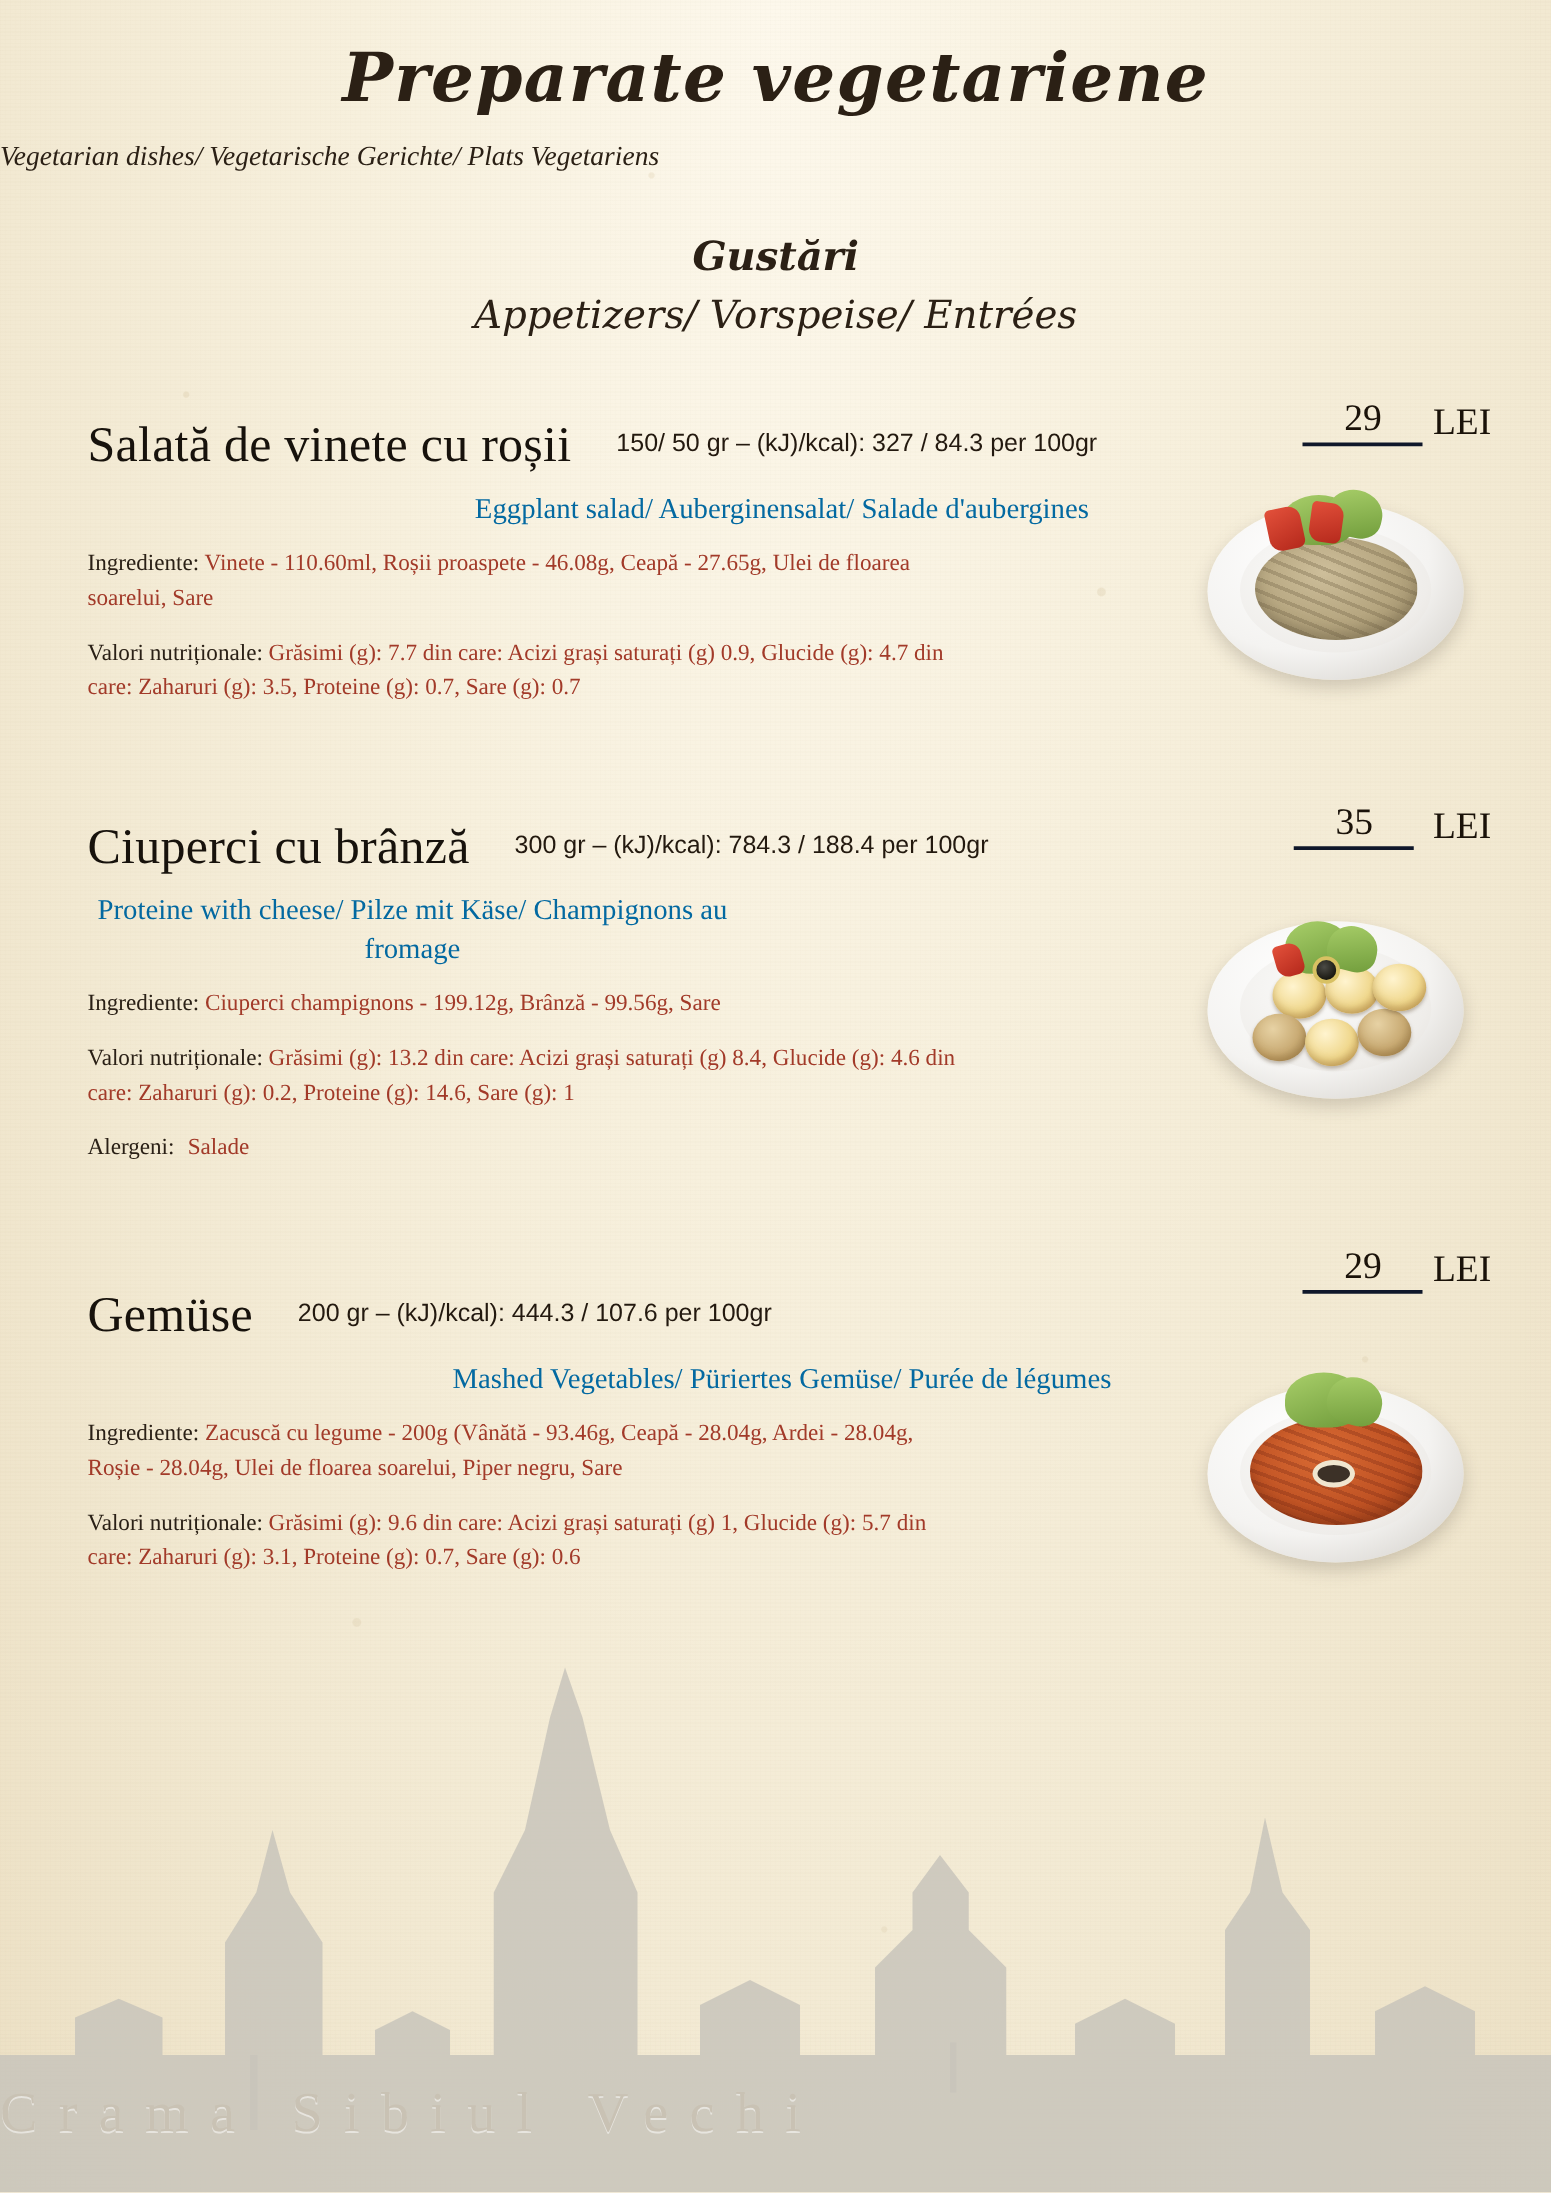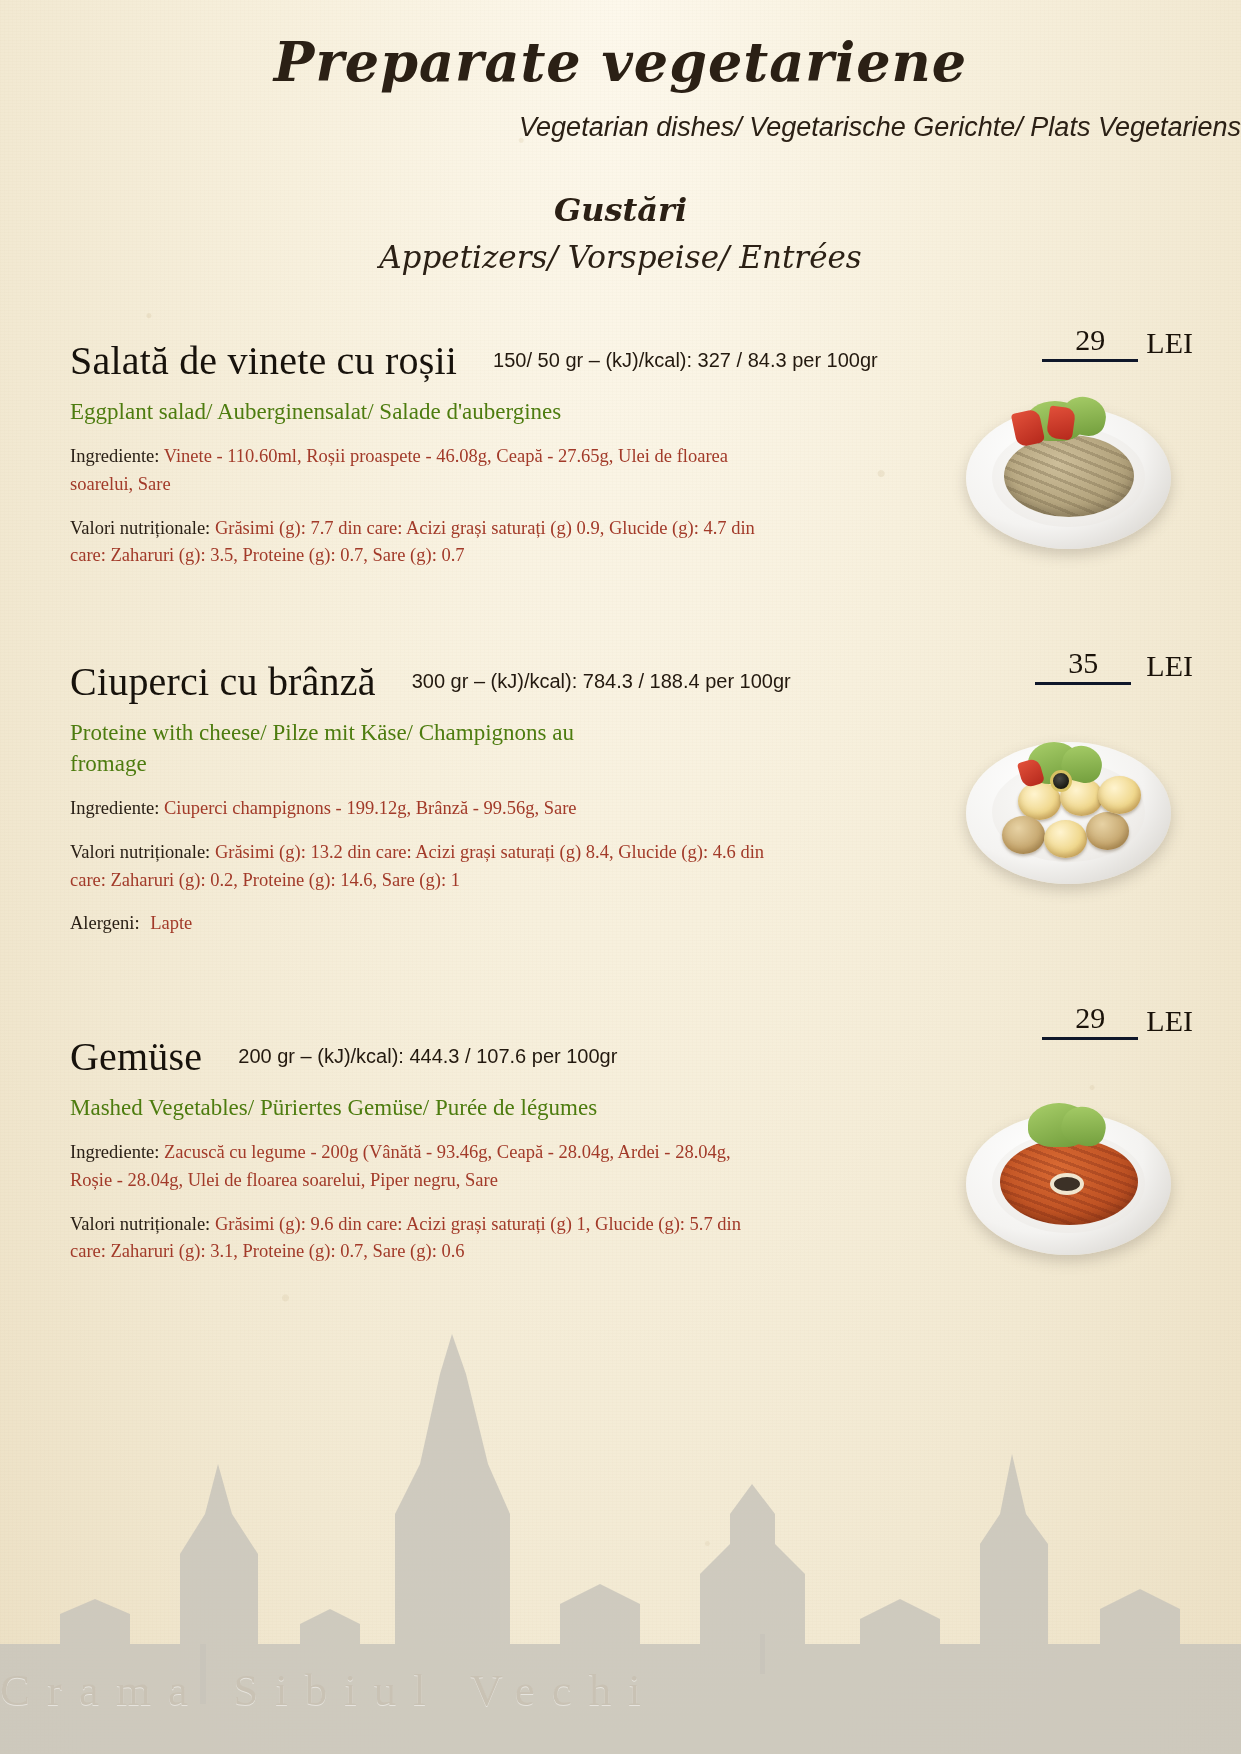--- a/index.html
+++ b/index.html
@@ -72,24 +72,24 @@
     text-align: center;
     font-family: "DejaVu Serif", serif;
     font-style: italic;
     font-weight: bold;
     font-size: 54px;
     color: #2b2015;
     margin-top: 30px;
     letter-spacing: 1px;
   }
   .page-subtitle {
-    text-align: right;
-    font-family: Liberation Sans, sans-serif;
+    text-align: left;
+    font-family: Liberation Serif, serif;
     font-style: italic;
-    font-size: 27px;
+    font-size: 22px;
     color: #2b2015;
     margin-top: 18px;
   }
   .section-title {
     text-align: center;
     font-family: "DejaVu Serif", serif;
     font-style: italic;
     font-weight: bold;
     font-size: 32px;
     color: #2b2015;
@@ -126,23 +126,24 @@
     white-space: nowrap;
   }
   .dish-meta {
     font-family: Liberation Sans, sans-serif;
     font-size: 20px;
     color: #23190f;
   }
   .dish-trans {
     font-family: "Liberation Serif", serif;
     font-size: 23px;
-    color: #4d7c0f;
+    color: #0369a1;
     margin-top: 12px;
     line-height: 1.35;
+    text-align: center;
   }
   .line {
     font-family: "Liberation Serif", serif;
     font-size: 18.5px;
     color: #2a2016;
     margin-top: 16px;
     line-height: 1.5;
     max-width: 700px;
   }
   .line .val {
@@ -326,21 +327,21 @@
       <div class="line">
         <span>Ingrediente:</span>
         <span class="val">Ciuperci champignons - 199.12g, Brânză - 99.56g, Sare</span>
       </div>
       <div class="line">
         <span>Valori nutriționale:</span>
         <span class="val">Grăsimi (g): 13.2 din care: Acizi grași saturați (g) 8.4, Glucide (g): 4.6 din care: Zaharuri (g): 0.2, Proteine (g): 14.6, Sare (g): 1</span>
       </div>
       <div class="line">
         <span>Alergeni:</span>
-        <span class="val" style="margin-left:6px;">Lapte</span>
+        <span class="val" style="margin-left:6px;">Salade</span>
       </div>
 
       <div class="plate" style="right:70px; top:62px; position:absolute;">
         <div class="dish-ellipse"></div>
         <div class="inner"></div>
         <div class="mushroom" style="left:52px; top:62px;"></div>
         <div class="mushroom" style="left:94px; top:58px;"></div>
         <div class="mushroom dark" style="left:36px; top:96px;"></div>
         <div class="mushroom" style="left:78px; top:100px;"></div>
         <div class="mushroom dark" style="left:120px; top:92px;"></div>

